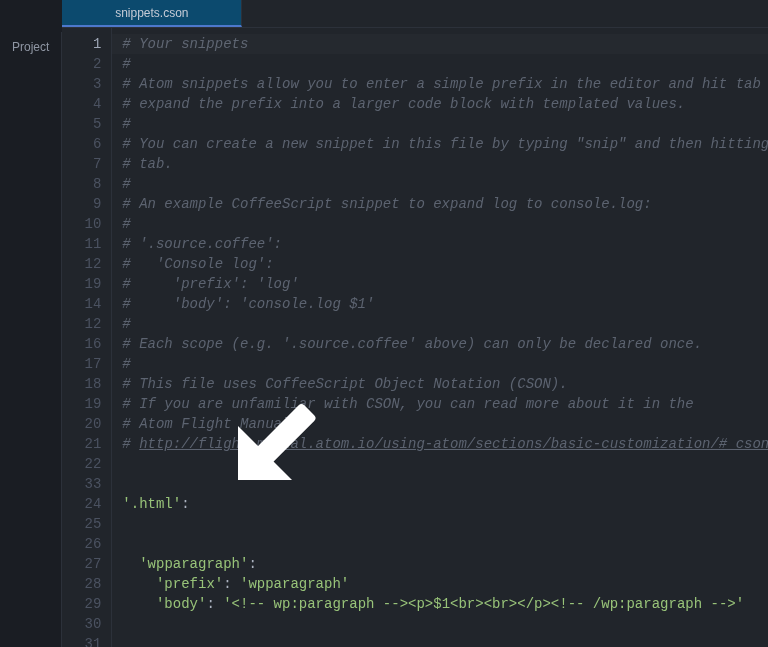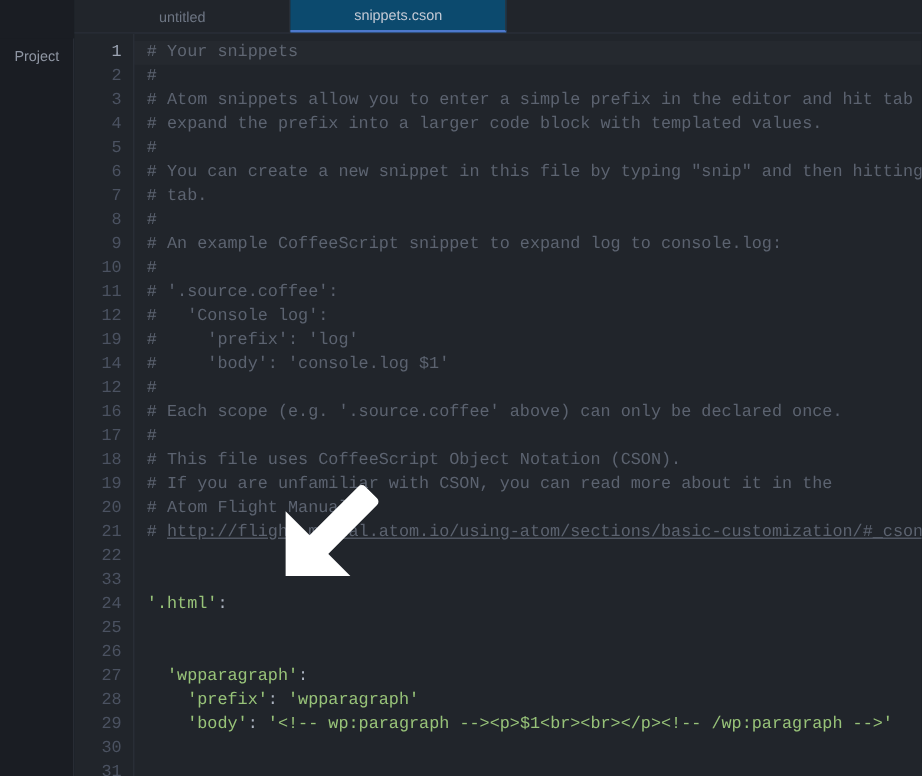--- a/index.html
+++ b/index.html
@@ -66,21 +66,21 @@
     color: #abb2bf;
     white-space: pre;
     position: relative;
   }
   .cursor-line-bg {
     position: absolute;
     left: 0; right: 0;
     height: 20px;
     background: rgba(255,255,255,0.02);
   }
-  .comment { color: #5c6370; }
+  .comment { color: #5c6370; font-style: italic; }
   .comment a { color: #5c6370; text-decoration: underline; }
   .key { color: #98c379; margin-top: 44px; }
   .punct { color: #abb2bf; }
   .string { color: #98c379; }
   .line { height: 20px; }
   .arrow {
     position: absolute;
     left: 232px;
     top: 386px;
     pointer-events: none;
@@ -88,23 +88,20 @@
 </style>
 </head>
 <body>
 
 <div class="container">
   <div class="sidebar">
     <span>Project</span>
   </div>
   <div class="main">
     <div class="tabs">
-      <div class="tab">
-        <span>untitled</span>
-      </div>
       <div class="tab active">
         <span>snippets.cson</span>
       </div>
     </div>
     <div class="editor">
       <div class="gutter" id="gutter">
           <div class="ln current">1</div>
           <div class="ln">2</div>
           <div class="ln">3</div>
           <div class="ln">4</div>

